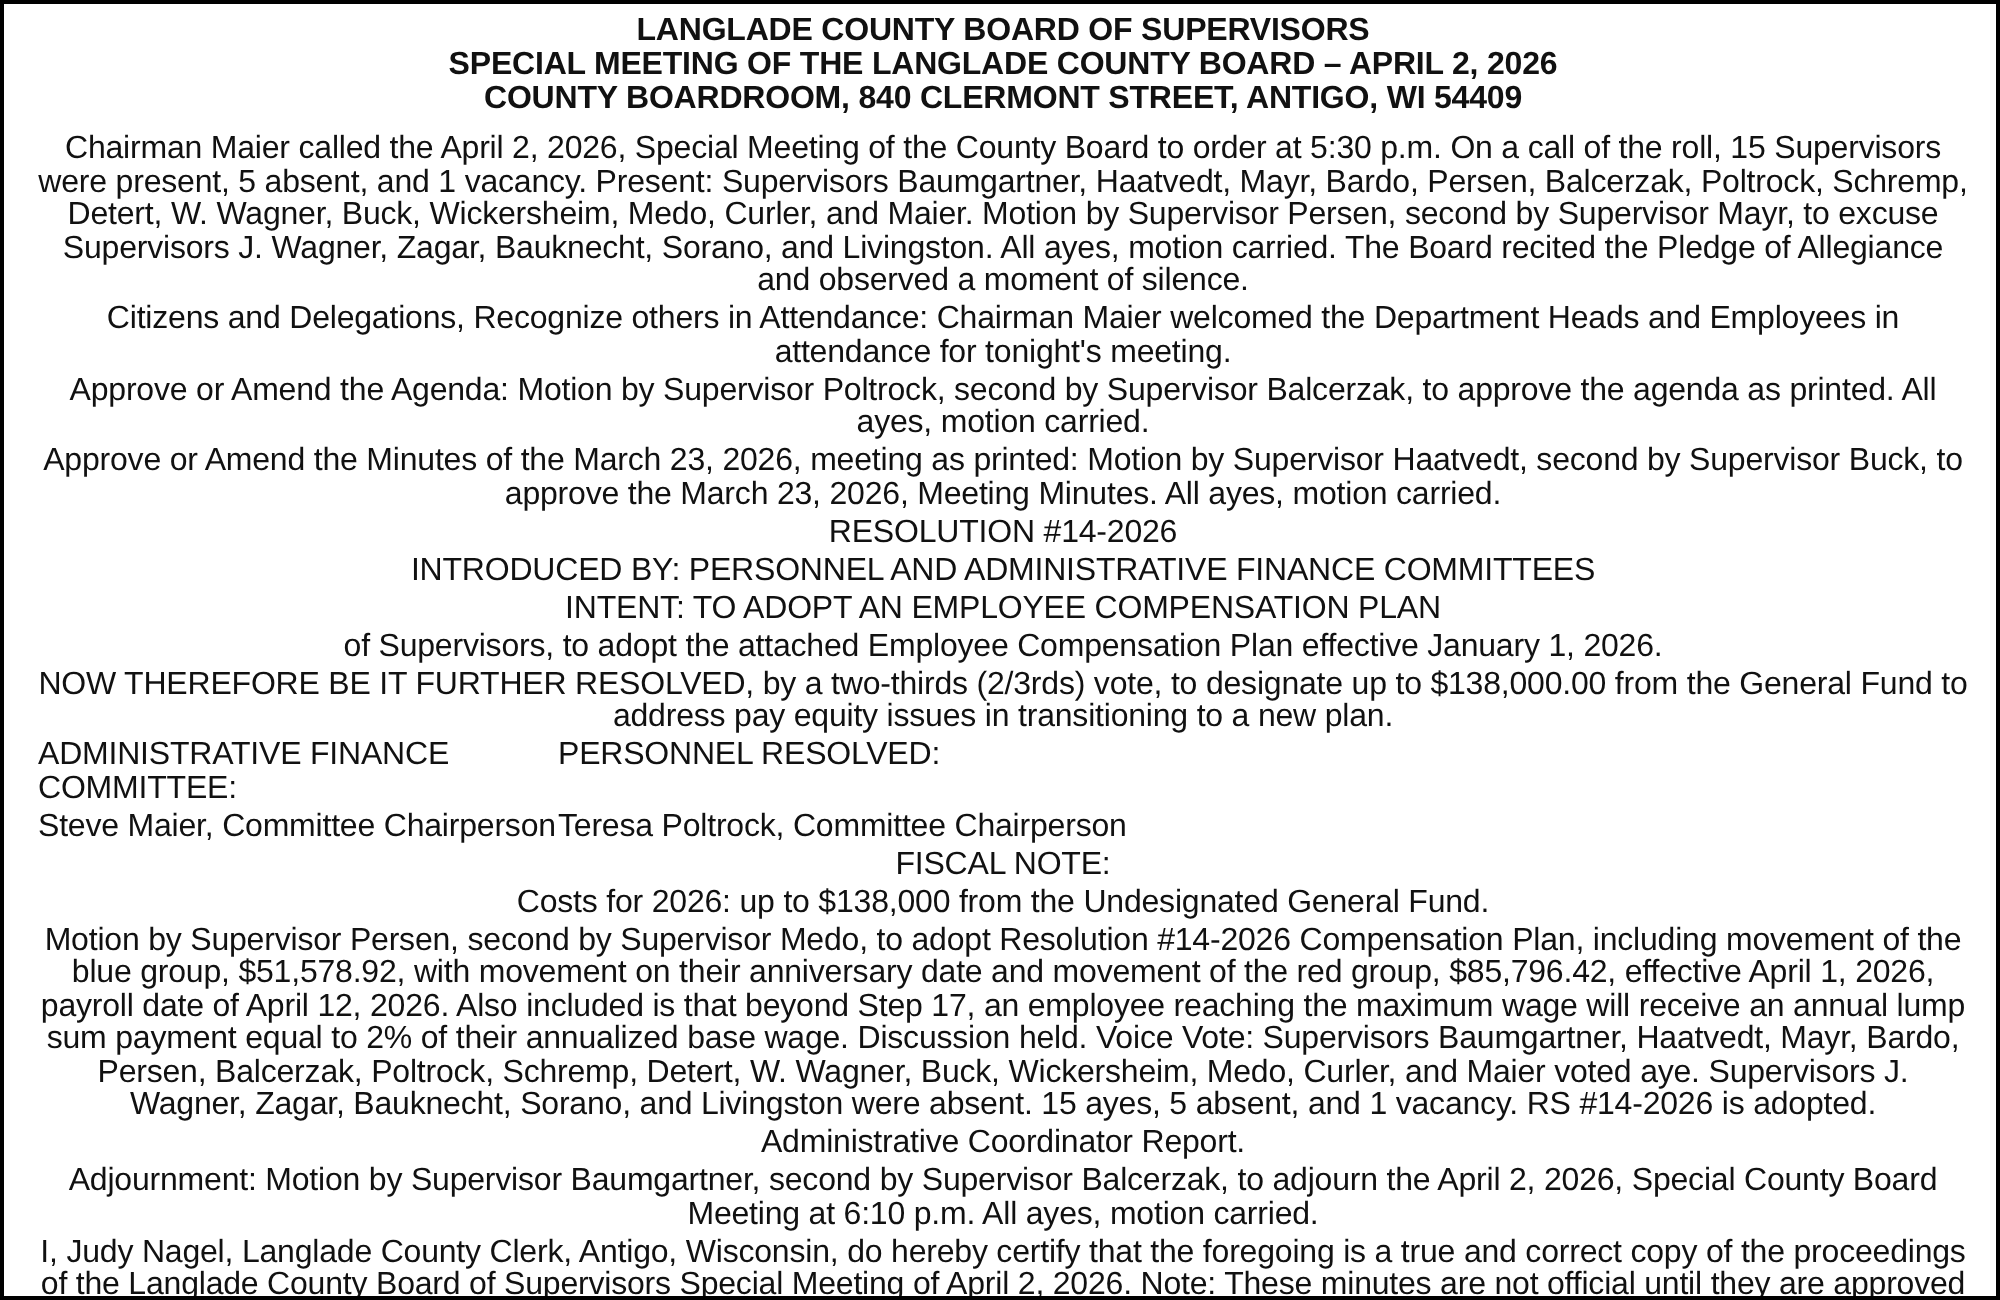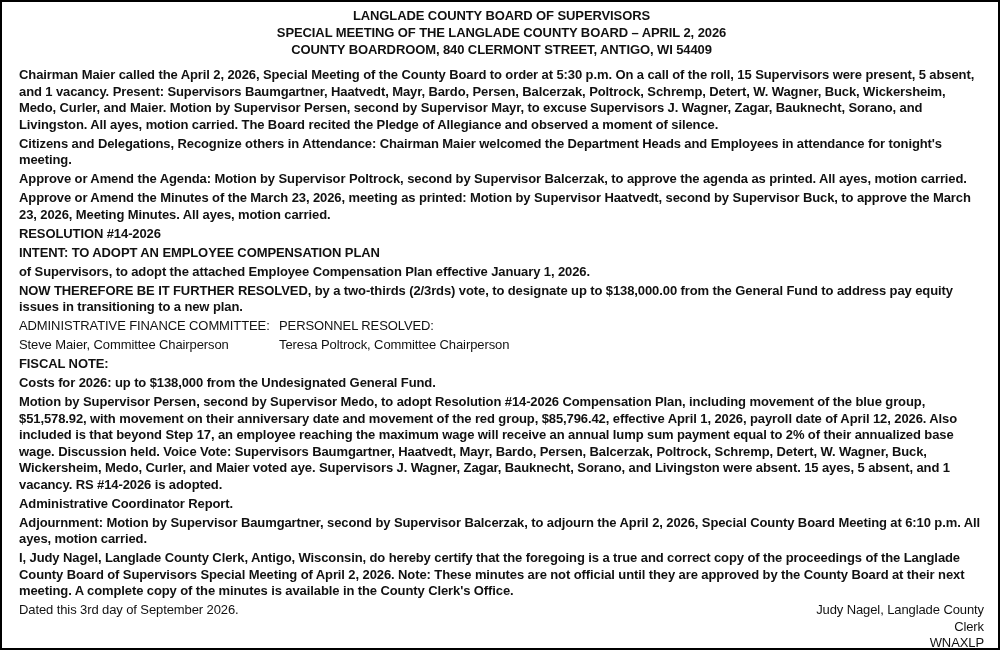--- a/index.html
+++ b/index.html
@@ -10,43 +10,42 @@
   .page {
     position: relative;
     width: 1000px;
     height: 650px;
     box-sizing: border-box;
     background: #ffffff;
     border: 2px solid #000000;
     overflow: hidden;
     font-family: "Liberation Sans", "DejaVu Sans", sans-serif;
     color: #111111;
-    font-size: 13px;
+    font-size: 16px;
     line-height: 16.5px;
     letter-spacing: -0.1px;
     -webkit-font-smoothing: antialiased;
   }
   .inner {
     box-sizing: border-box;
     width: 100%;
     height: 100%;
     padding: 5px 14px 8px 17px;
   }
   .header {
     text-align: center;
     font-weight: 700;
     line-height: 17px;
   }
   .body-text {
     margin-top: 9px;
   }
   .body-text p {
     margin: 2.5px 0 0 0;
-    text-align: left;
-    font-weight: bold;
+    text-align: center;
   }
   .body-text p:first-child {
     margin-top: 0;
   }
   .cols {
     margin-top: 2.5px;
   }
   .cols .col-left {
     display: inline-block;
     width: 260px;
@@ -78,20 +77,21 @@
       <div>SPECIAL MEETING OF THE LANGLADE COUNTY BOARD – APRIL 2, 2026</div>
       <div>COUNTY BOARDROOM, 840 CLERMONT STREET, ANTIGO, WI  54409</div>
     </div>
 
     <div class="body-text">
       <p>Chairman Maier called the April 2, 2026, Special Meeting of the County Board to order at 5:30 p.m. On a call of the roll, 15 Supervisors were present, 5 absent, and 1 vacancy. Present: Supervisors Baumgartner, Haatvedt, Mayr, Bardo, Persen, Balcerzak, Poltrock, Schremp, Detert, W. Wagner, Buck, Wickersheim, Medo, Curler, and Maier. Motion by Supervisor Persen, second by Supervisor Mayr, to excuse Supervisors J. Wagner, Zagar, Bauknecht, Sorano, and Livingston. All ayes, motion carried. The Board recited the Pledge of Allegiance and observed a moment of silence.</p>
       <p>Citizens and Delegations, Recognize others in Attendance: Chairman Maier welcomed the Department Heads and Employees in attendance for tonight's meeting.</p>
       <p>Approve or Amend the Agenda:  Motion by Supervisor Poltrock, second by Supervisor Balcerzak, to approve the agenda as printed. All ayes, motion carried.</p>
       <p>Approve or Amend the Minutes of the March 23, 2026, meeting as printed:   Motion by Supervisor Haatvedt, second by Supervisor Buck, to approve the March 23, 2026, Meeting Minutes. All ayes, motion carried.</p>
       <p>RESOLUTION #14-2026</p>
+      <p>INTRODUCED BY: PERSONNEL AND ADMINISTRATIVE FINANCE COMMITTEES</p>
       <p>INTENT:  TO ADOPT AN EMPLOYEE COMPENSATION PLAN</p>
       <p>of Supervisors, to adopt the attached Employee Compensation Plan effective January 1, 2026.</p>
       <p>NOW THEREFORE BE IT FURTHER RESOLVED, by a two-thirds (2/3rds) vote, to designate up to $138,000.00 from the General Fund to address pay equity issues in transitioning to a new plan.</p>
 
       <div class="cols">
         <span class="col-left">ADMINISTRATIVE FINANCE COMMITTEE:</span><span class="col-right">PERSONNEL RESOLVED:</span>
       </div>
       <div class="cols">
         <span class="col-left">Steve Maier, Committee Chairperson</span><span class="col-right">Teresa Poltrock, Committee Chairperson</span>
       </div>

